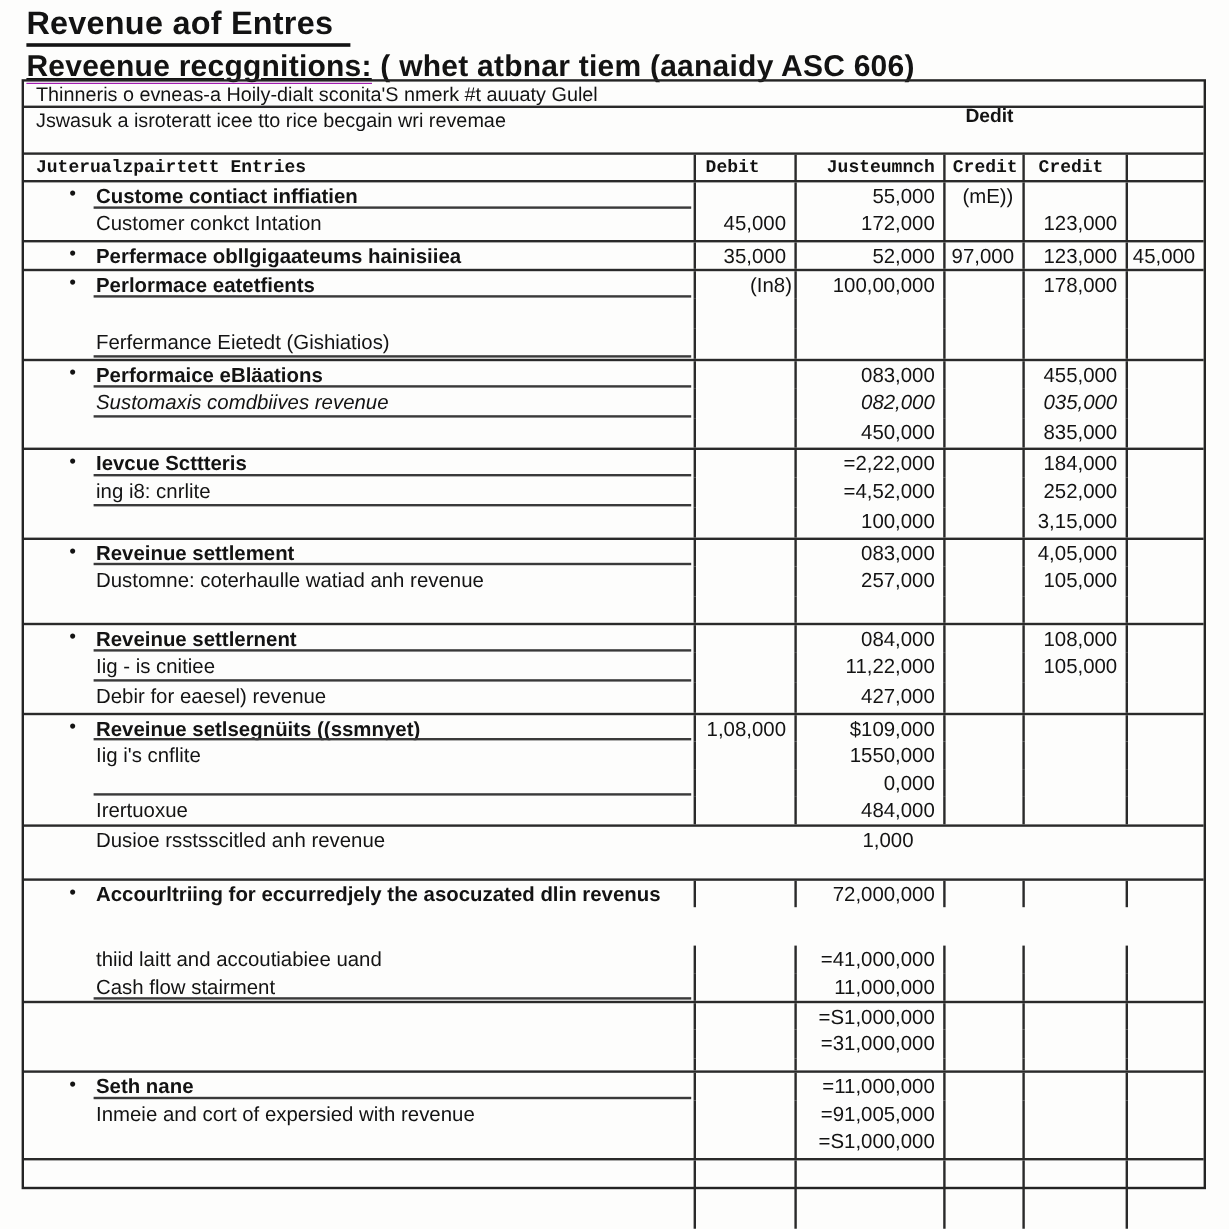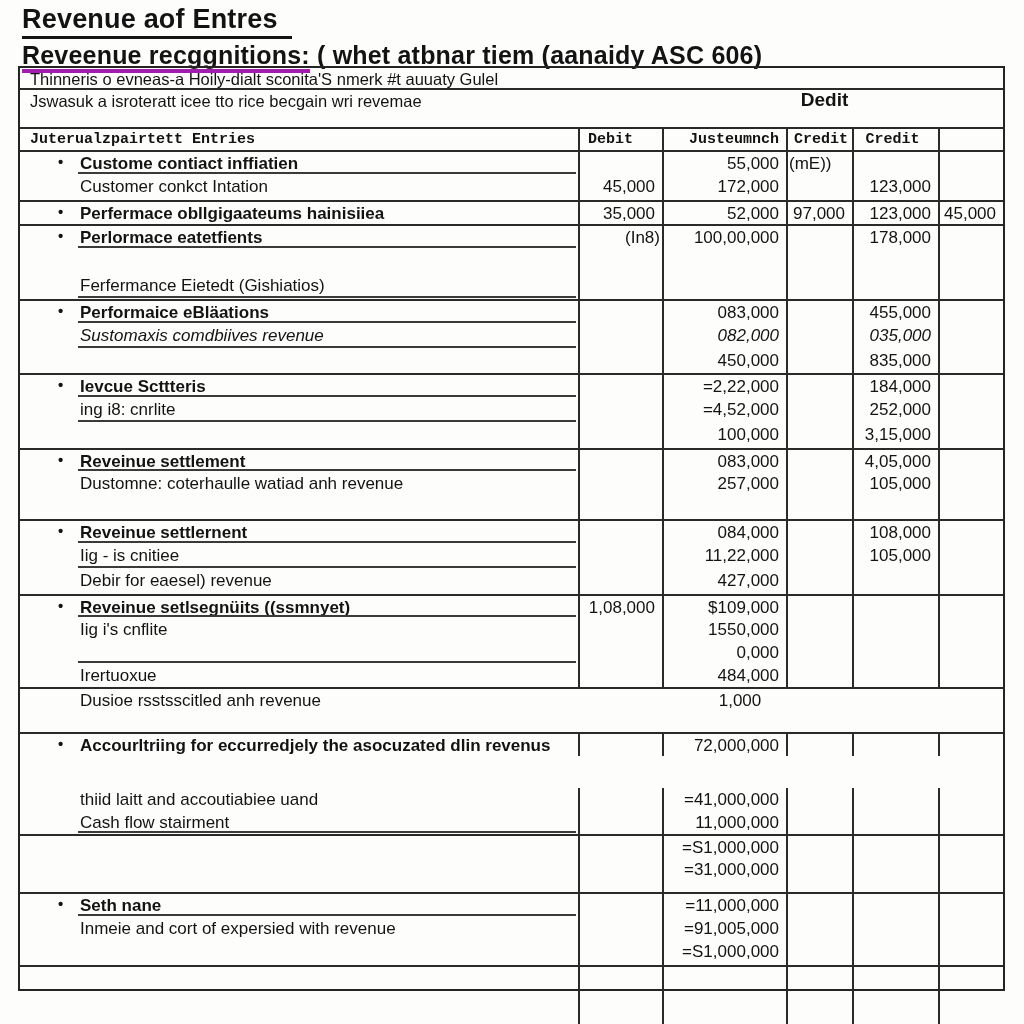--- a/index.html
+++ b/index.html
@@ -8,51 +8,51 @@
     background:#fdfdfc;color:#131313;
     font-family:"Liberation Sans", sans-serif;
     -webkit-font-smoothing:antialiased;
   }
   .titles{position:absolute;left:22px;top:4px;}
   .title1{
     display:inline-block;font-size:27px;font-weight:bold;letter-spacing:.2px;
     border-bottom:3px solid #141414;padding-right:14px;padding-bottom:1px;
   }
   .title2{font-size:25px;font-weight:bold;margin-top:2px;letter-spacing:.2px;white-space:nowrap;}
-  .title2 .u{border-bottom:4px solid #a21caf;padding-bottom:0px;text-decoration:underline;}
+  .title2 .u{border-bottom:1px solid #a21caf;padding-bottom:0px;text-decoration:underline;}
 
   .sheet{
     position:absolute;left:18px;top:66px;width:987px;height:925px;
     border:2px solid #242424;box-sizing:border-box;background:transparent;
   }
   .row{display:flex;position:relative;box-sizing:border-box;}
   .row.sep{border-top:2px solid #2a2a2a;}
   .cell{box-sizing:border-box;font-size:17px;line-height:1.2;padding-top:2px;overflow:hidden;white-space:nowrap;}
   .c-label{width:558px;position:relative;padding-left:60px;}
   .c-label .blt{position:absolute;left:38px;top:1px;font-size:15px;}
   .c-label .ul-line{position:absolute;left:58px;right:2px;bottom:1px;border-bottom:2px solid #3a3a3a;}
   .c-label.bold{font-weight:600;}
   .c-num{border-left:2px solid #2a2a2a;text-align:right;padding-right:7px;}
   .c-debit{width:84px;}
   .c-just{width:124px;}
   .c-c1{width:66px;}
   .c-c2{width:86px;}
   .c-extra{flex:1;}
-  .c-num.paren-left{text-align:left;padding-left:1px;}
+  .c-num.paren-left{text-align:left;padding-left:14px;}
   .c-num.paren-center{text-align:right;padding-right:2px;}
 
   
   .row.full .c-full{width:100%;position:relative;padding-left:10px;}
   .row.full .c-full.indent{padding-left:60px;}
   .row.full .val{position:absolute;left:650px;width:140px;text-align:center;}
   .row.preheader .c-full{font-size:16.5px;border-bottom:2px solid #2a2a2a;}
   .row.subheader .c-full{font-size:16.5px;}
   .row.subheader .dedit{
     position:absolute;left:742px;top:-1px;width:125px;text-align:center;
-    font-weight:bold;font-size:19px;
+    font-weight:bold;font-size:16px;
   }
   .row.hdr .cell{font-weight:bold;font-size:15px;font-family:Liberation Mono, monospace;}
   .row.hdr .c-label{padding-left:10px;}
   .row.hdr{border-top:2px solid #2a2a2a;border-bottom:2px solid #2a2a2a;}
 </style>
 </head>
 <body>
 
 <div class="titles">
   <div class="title1">Revenue aof Entres</div>

